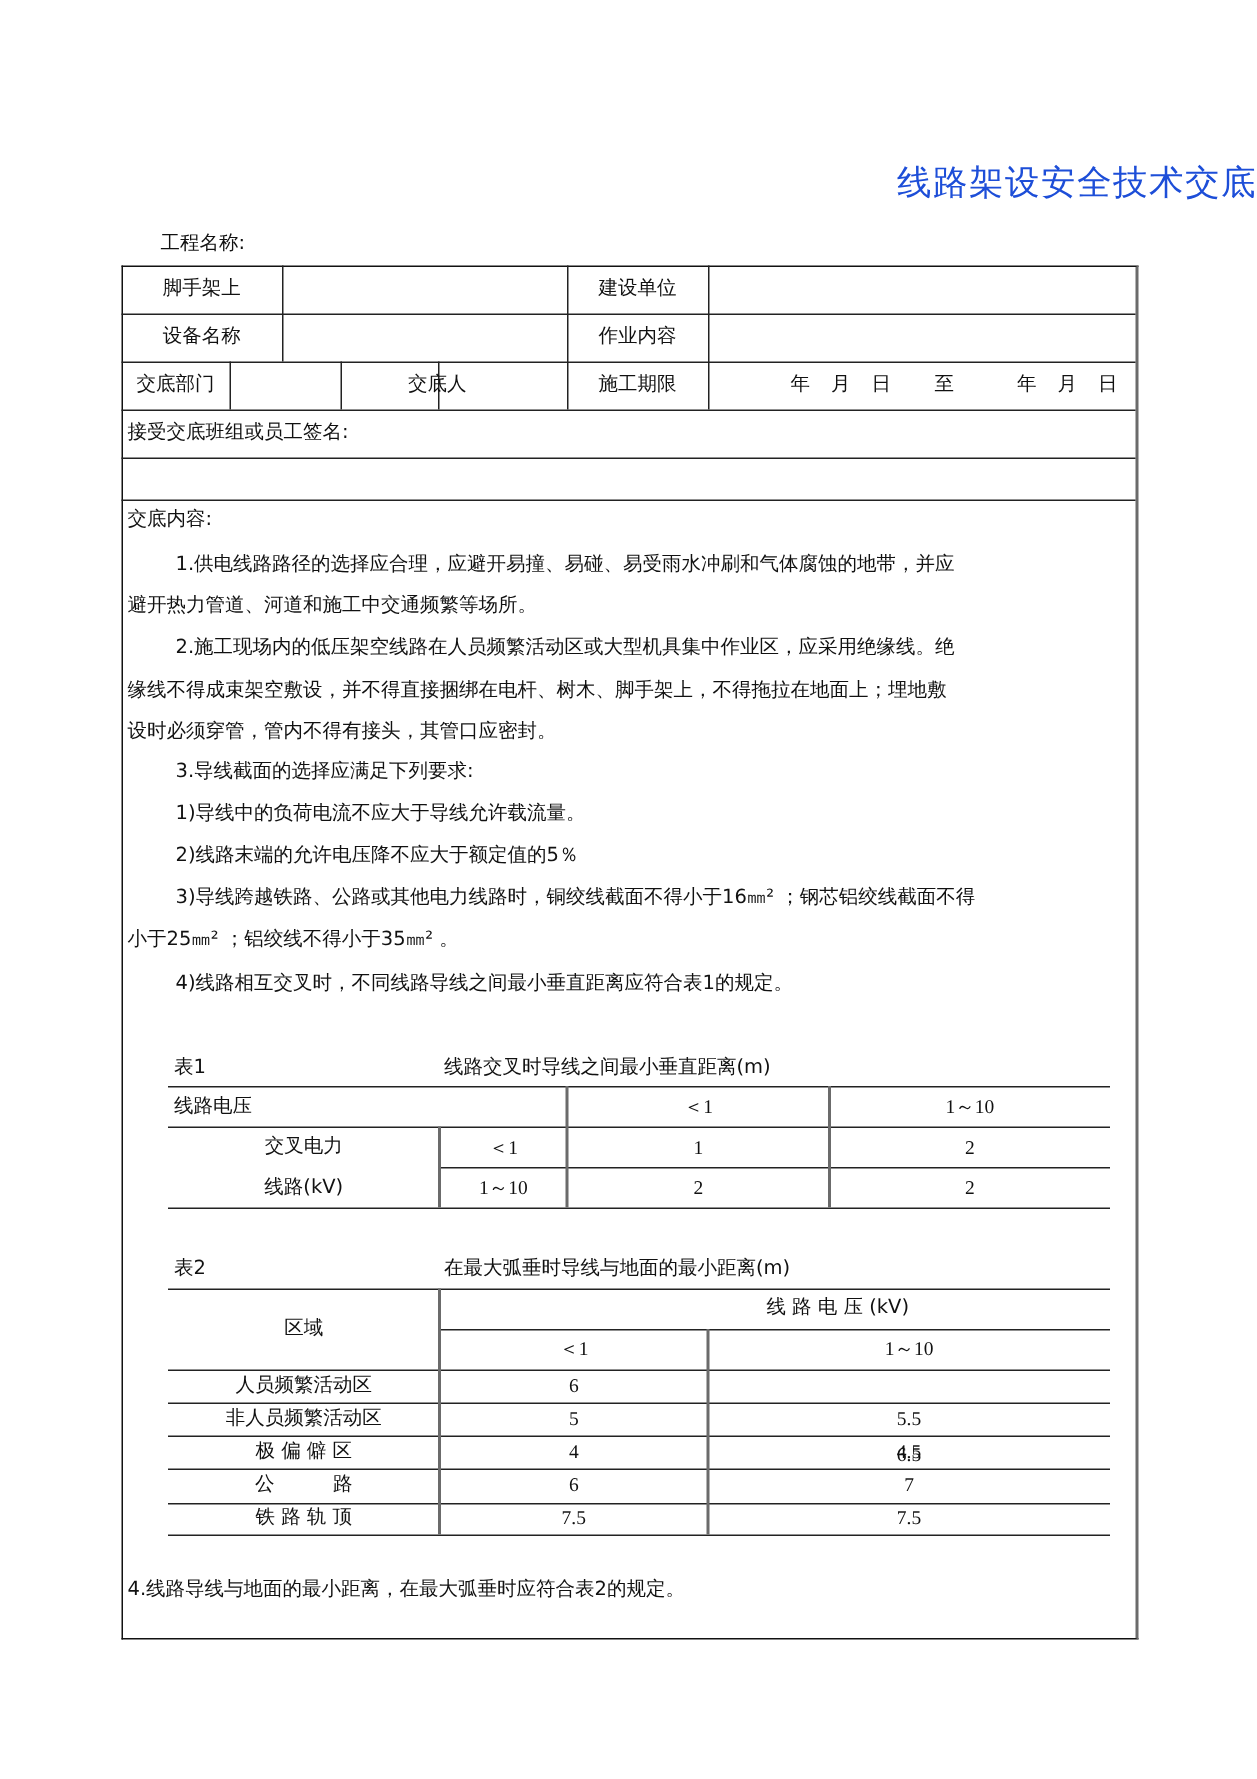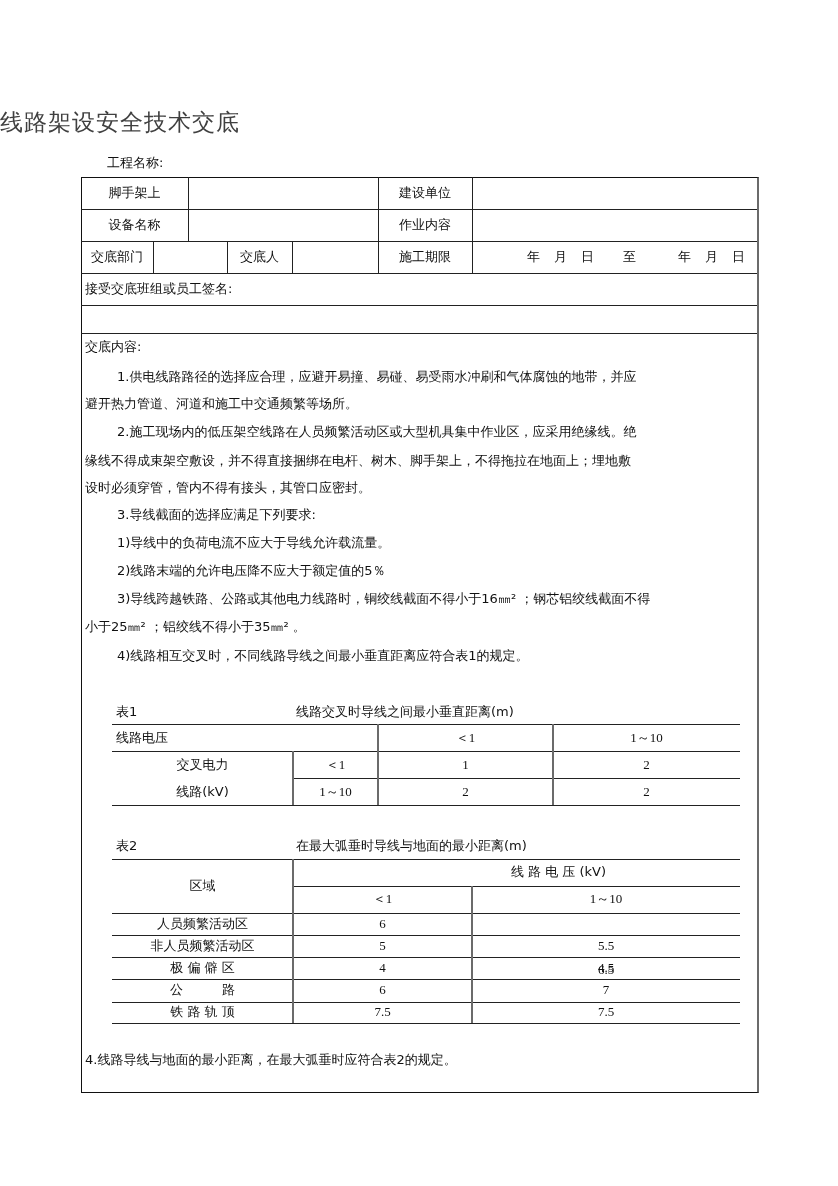--- a/index.html
+++ b/index.html
@@ -16,24 +16,24 @@
       position: absolute;
       font-size: 13px;
       line-height: 16px;
       white-space: nowrap;
     }
     .c { text-align: center; }
     .num { font-family: "Liberation Serif", "DejaVu Serif", serif; font-size: 13px; }
     .title {
       position: absolute;
       left: 0; top: 108px; width: 838px;
-      text-align: left;
+      text-align: right;
       font-size: 23px; line-height: 28px;
       letter-spacing: 1px;
-      color: #404040;
+      color: #1d4ed8;
     }
     .hl { position: absolute; height: 1px; background: #222; }
     .vl { position: absolute; width: 1px; background: #222; }
     .vg { position: absolute; width: 2px; background: #6b6b6b; }
     .frame {
       position: absolute;
       left: 81px; top: 177px;
       width: 675px; height: 914px;
       border-top: 1px solid #111;
       border-left: 1px solid #111;
@@ -61,21 +61,21 @@
   <div class="vl" style="left:472px; top:177px; height:96px;"></div>
   <div class="vl" style="left:153px; top:241px; height:32px;"></div>
   <div class="vl" style="left:227px; top:241px; height:32px;"></div>
   <div class="vl" style="left:292px; top:241px; height:32px;"></div>
 
   <div class="t c" style="left:81px; width:107px; top:185px;">脚手架上</div>
   <div class="t c" style="left:378px; width:94px; top:185px;">建设单位</div>
   <div class="t c" style="left:81px; width:107px; top:217px;">设备名称</div>
   <div class="t c" style="left:378px; width:94px; top:217px;">作业内容</div>
   <div class="t c" style="left:81px; width:72px; top:249px;">交底部门</div>
-  <div class="t c" style="left:227px; width:65px; top:249px;">交底人</div>
+  <div class="t c" style="left:227px; width:65px; top:249px;padding-left:32px;">交底人</div>
   <div class="t c" style="left:378px; width:94px; top:249px;">施工期限</div>
 
   <div class="t" style="left:527px; top:249px;">年</div>
   <div class="t" style="left:554px; top:249px;">月</div>
   <div class="t" style="left:581px; top:249px;">日</div>
   <div class="t" style="left:623px; top:249px;">至</div>
   <div class="t" style="left:678px; top:249px;">年</div>
   <div class="t" style="left:705px; top:249px;">月</div>
   <div class="t" style="left:732px; top:249px;">日</div>
 

